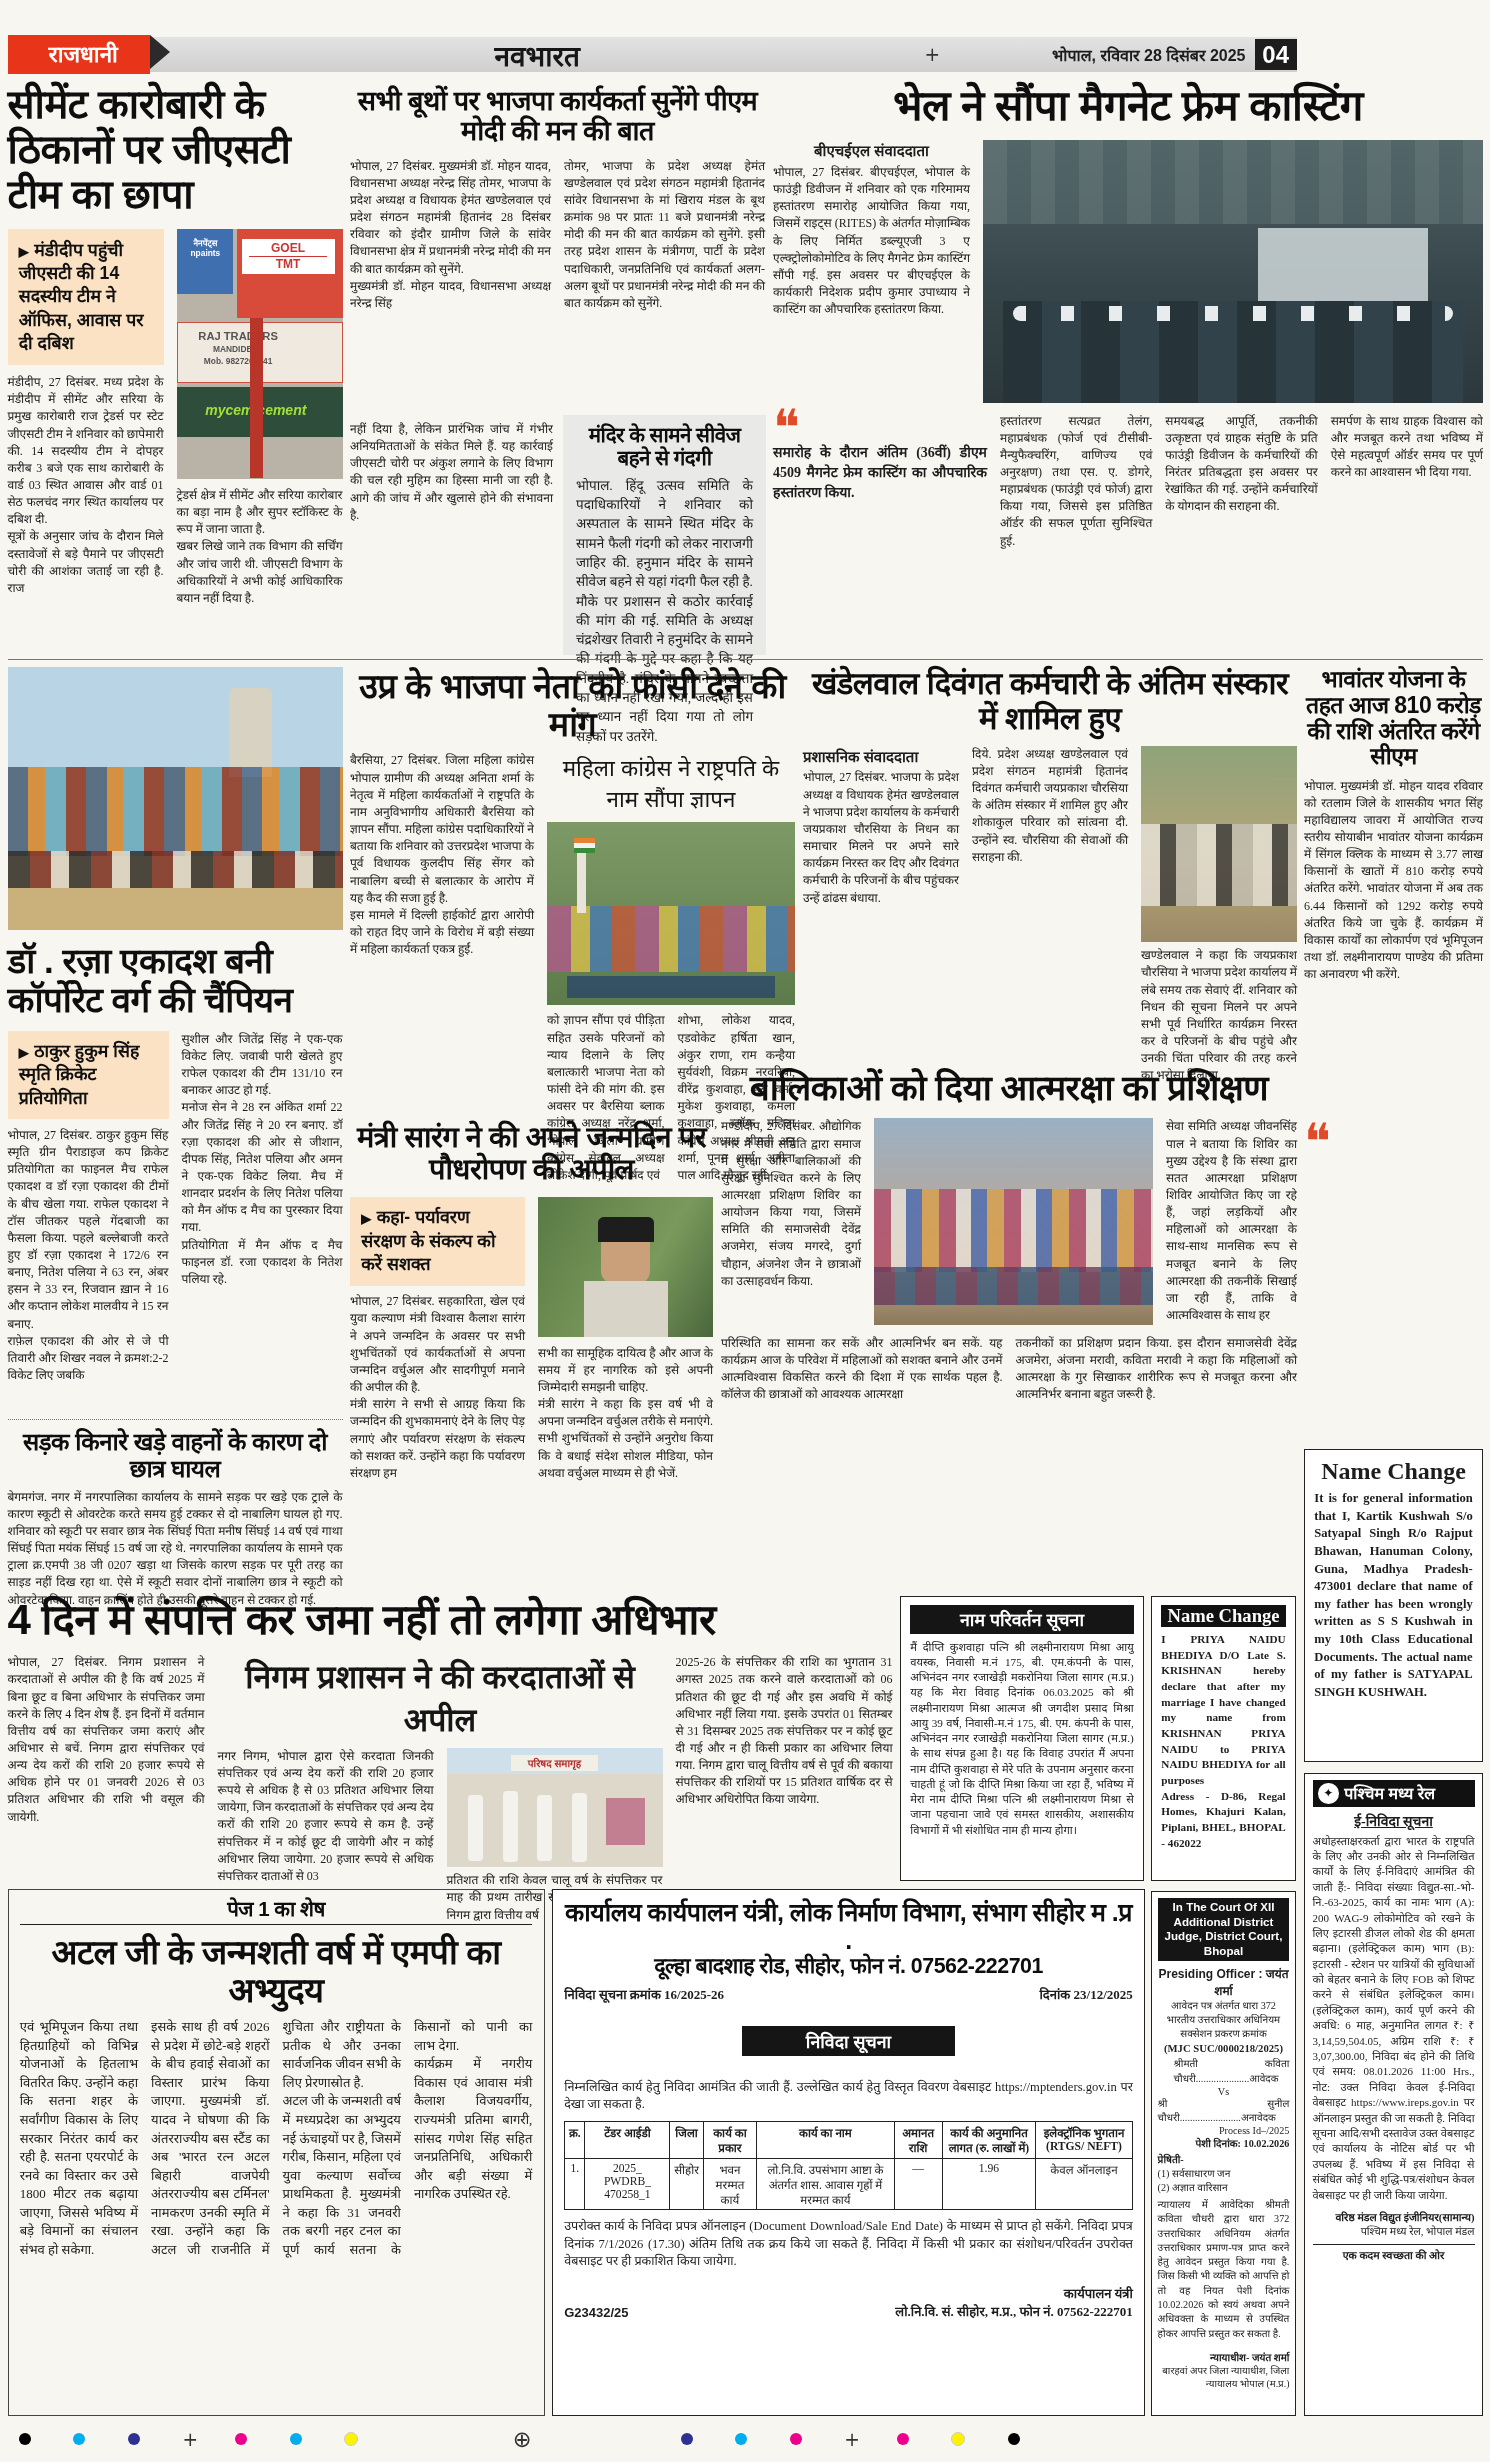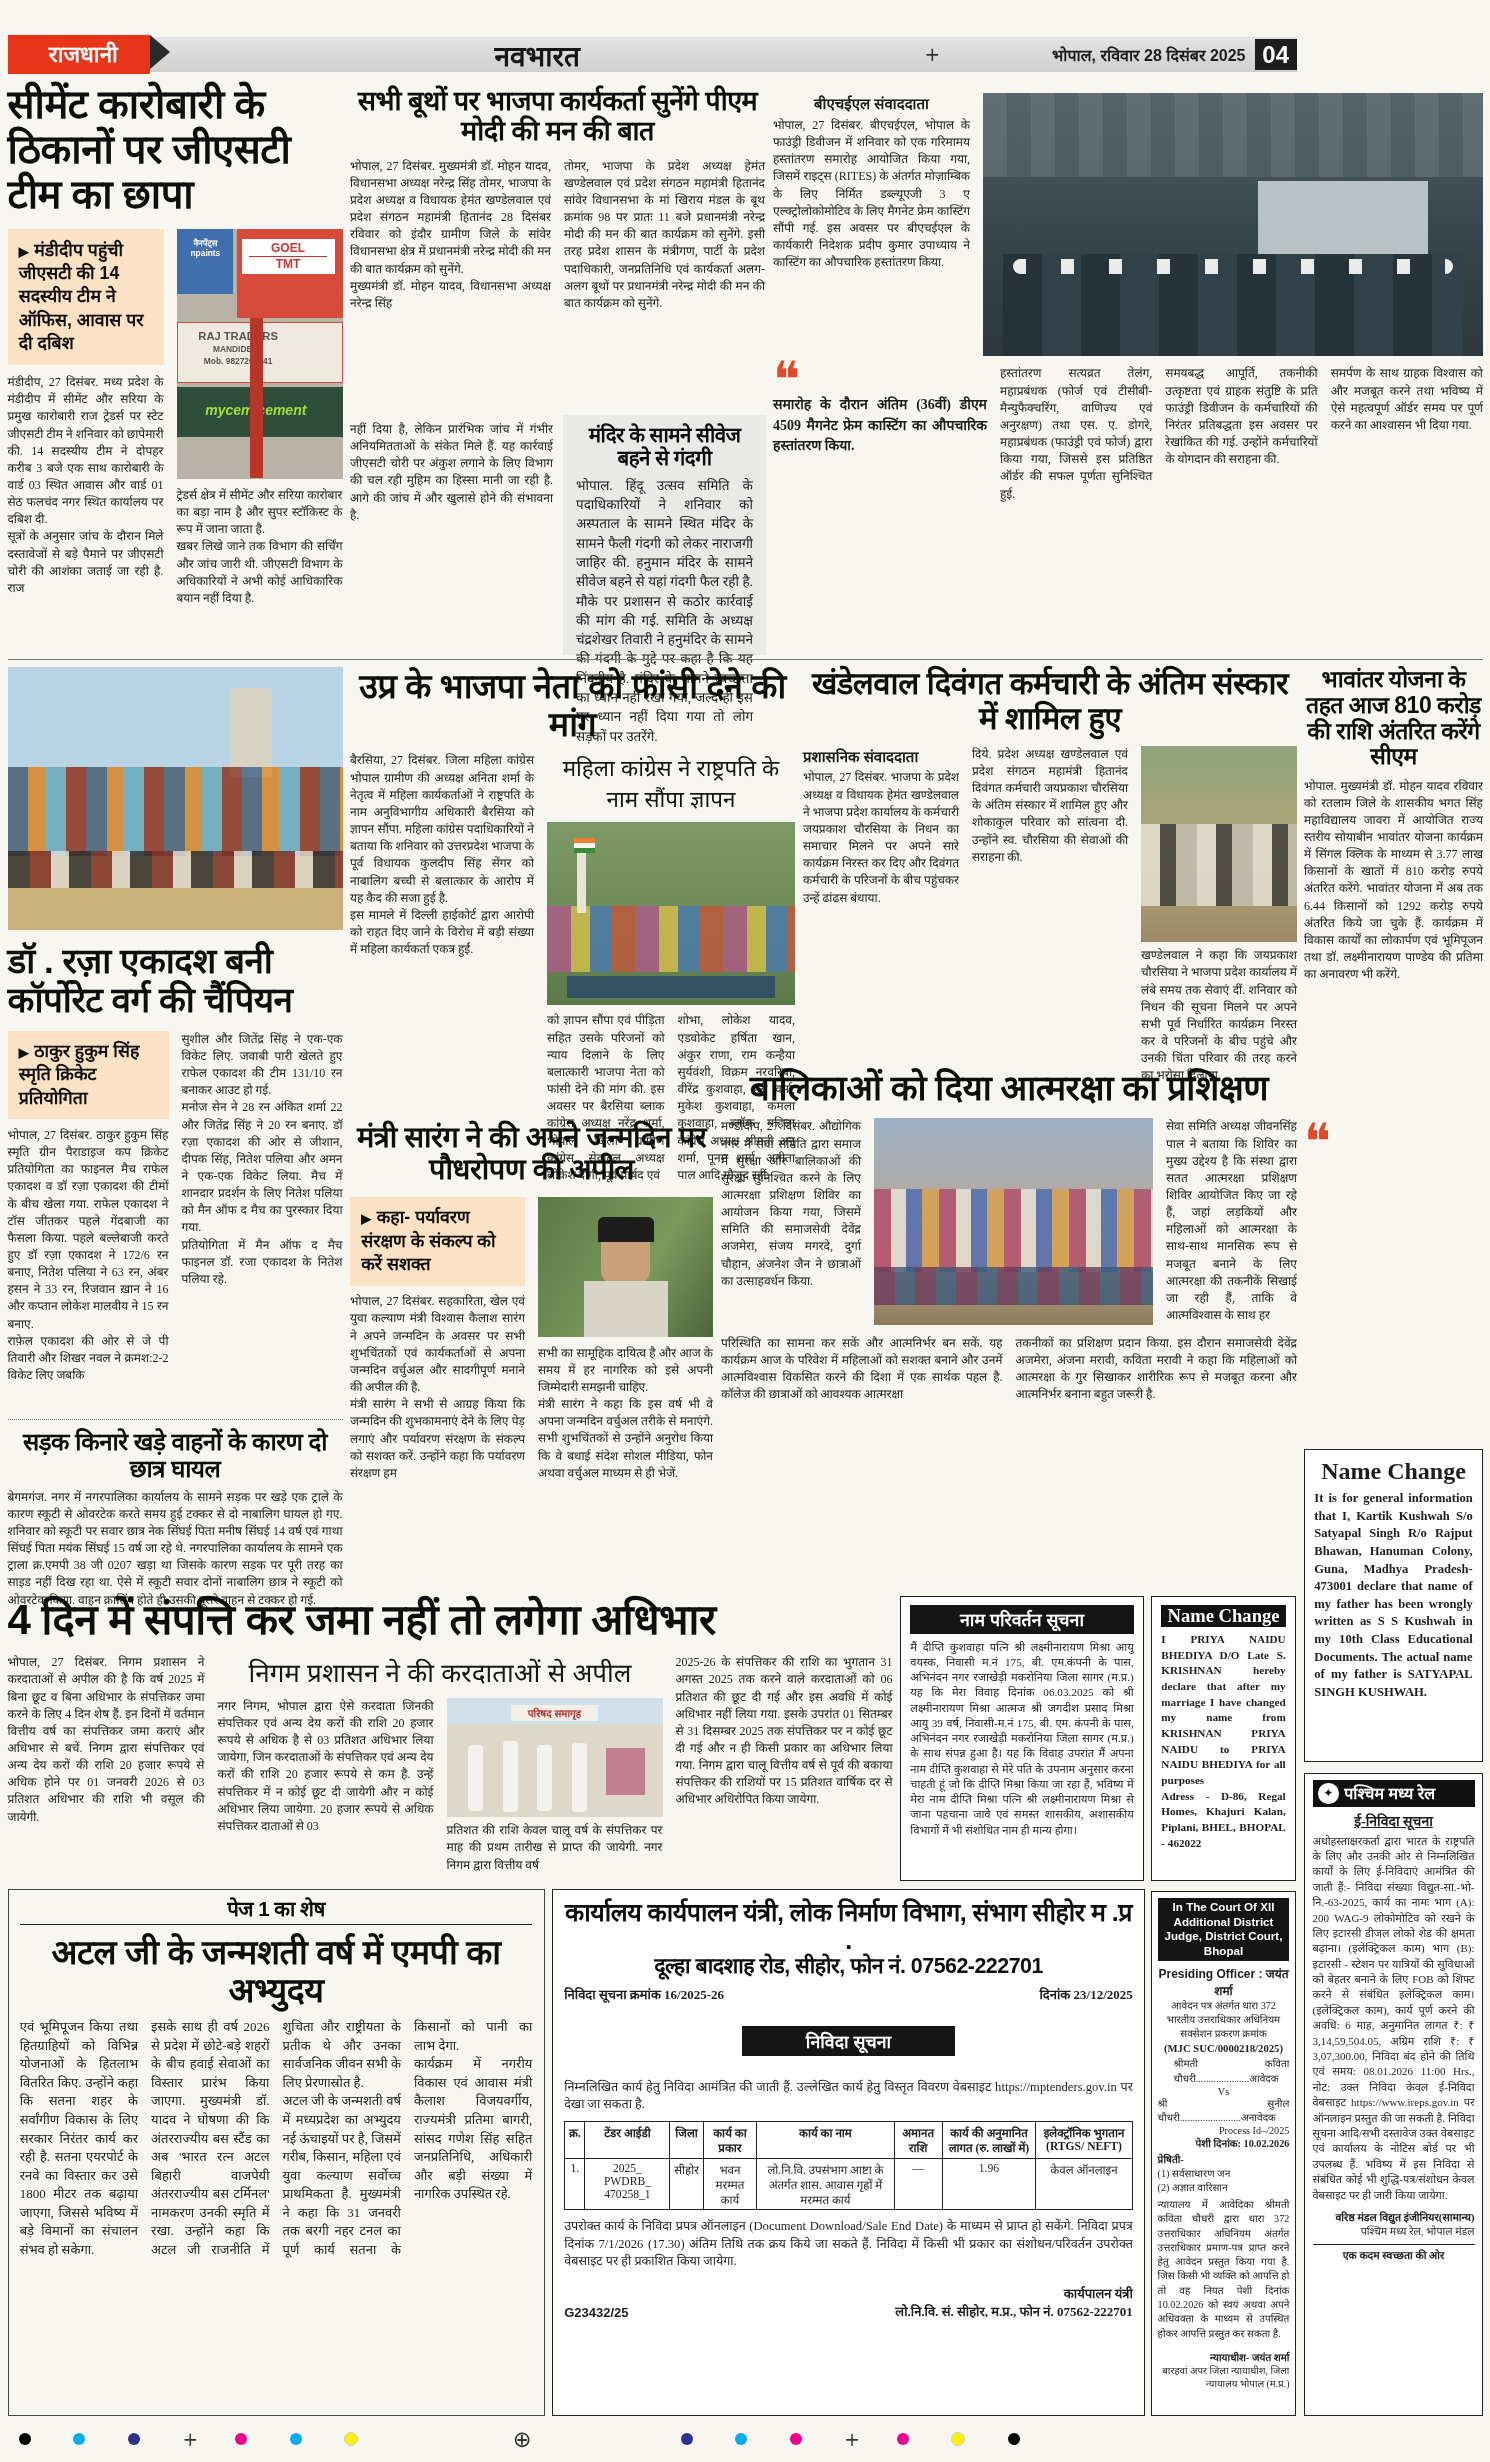--- a/index.html
+++ b/index.html
@@ -101,20 +101,21 @@
   </div>
 
   <div class="abs body-txt cols2" style="left:350px;top:421px;width:203px;height:233px;">नहीं दिया है, लेकिन प्रारंभिक जांच में गंभीर अनियमितताओं के संकेत मिले हैं. यह कार्रवाई जीएसटी चोरी पर अंकुश लगाने के लिए विभाग की चल रही मुहिम का हिस्सा मानी जा रही है. आगे की जांच में और खुलासे होने की संभावना है.</div>
 
   <div class="abs graybox" style="left:563px;top:415px;width:203px;height:240px;">
     <div class="hl center" style="font-size:20.5px;">मंदिर के सामने सीवेज बहने से गंदगी</div>
     <div class="body-txt" style="margin-top:5.6px;font-size:13.5px;">भोपाल. हिंदू उत्सव समिति के पदाधिकारियों ने शनिवार को अस्पताल के सामने स्थित मंदिर के सामने फैली गंदगी को लेकर नाराजगी जाहिर की. हनुमान मंदिर के सामने सीवेज बहने से यहां गंदगी फैल रही है. मौके पर प्रशासन से कठोर कार्रवाई की मांग की गई. समिति के अध्यक्ष चंद्रशेखर तिवारी ने हनुमंदिर के सामने की गंदगी के मुद्दे पर कहा है कि यह निंदनीय है. मंदिर के सामने स्वच्छता का ध्यान नहीं रखा गया, जल्द ही इस पर ध्यान नहीं दिया गया तो लोग सड़कों पर उतरेंगे.</div>
   </div>
 
   <div class="abs" style="left:773px;top:82px;width:710px;">
+    <div class="hl center" style="font-size:42px;">भेल ने सौंपा मैगनेट फ्रेम कास्टिंग</div>
     <div class="flexrow" style="margin-top:11.2px;">
       <div style="width:197px;">
         <div class="byline" style="text-align:center;">बीएचईएल संवाददाता</div>
         <div class="body-txt" style="margin-top:3.7px;">भोपाल, 27 दिसंबर. बीएचईएल, भोपाल के फाउंड्री डिवीजन में शनिवार को एक गरिमामय हस्तांतरण समारोह आयोजित किया गया, जिसमें राइट्स (RITES) के अंतर्गत मोज़ाम्बिक के लिए निर्मित डब्ल्यूएजी 3 ए एल्क्ट्रोलोकोमोटिव के लिए मैगनेट फ्रेम कास्टिंग सौंपी गई. इस अवसर पर बीएचईएल के कार्यकारी निदेशक प्रदीप कुमार उपाध्याय ने कास्टिंग का औपचारिक हस्तांतरण किया.</div>
       </div>
       <div class="photo" style="flex:1;height:263px;background:linear-gradient(#4e5f63,#37464a 55%,#2c383c);">
         <div class="abs" style="left:0;top:0;width:100%;height:84px;background:repeating-linear-gradient(90deg,#6a7b7e 0 24px,#54686c 24px 48px);opacity:.6;"></div>
         <div class="abs" style="left:55%;top:88px;width:34%;height:112px;background:#cfd8da;opacity:.85;"></div>
         <div class="abs" style="left:4%;bottom:0;width:92%;height:102px;background:repeating-linear-gradient(90deg,#26343a 0 39px,#31424a 39px 78px);"></div>
         <div class="abs" style="left:6%;bottom:82px;width:88%;height:15px;background:repeating-linear-gradient(90deg,#e8ecec 0 13px,transparent 13px 48px);border-radius:7.5px;"></div>
@@ -242,21 +243,21 @@
   <div class="abs dotted" style="left:7.5px;top:1419px;width:335px;padding-top:9.3px;">
     <div class="hl center" style="font-size:24px;">सड़क किनारे खड़े वाहनों के कारण दो छात्र घायल</div>
     <div class="body-txt" style="margin-top:5.6px;">बेगमगंज. नगर में नगरपालिका कार्यालय के सामने सड़क पर खड़े एक ट्राले के कारण स्कूटी से ओवरटेक करते समय हुई टक्कर से दो नाबालिग घायल हो गए. शनिवार को स्कूटी पर सवार छात्र नेक सिंघई पिता मनीष सिंघई 14 वर्ष एवं गाथा सिंघई पिता मयंक सिंघई 15 वर्ष जा रहे थे. नगरपालिका कार्यालय के सामने एक ट्राला क्र.एमपी 38 जी 0207 खड़ा था जिसके कारण सड़क पर पूरी तरह का साइड नहीं दिख रहा था. ऐसे में स्कूटी सवार दोनों नाबालिग छात्र ने स्कूटी को ओवरटेक किया. वाहन क्रासिंग होते ही उसकी दूसरे वाहन से टक्कर हो गई.</div>
   </div>
 
   <div class="abs" style="left:7.5px;top:1596px;width:885px;">
     <div class="hl" style="font-size:42px;">4 दिन में संपत्ति कर जमा नहीं तो लगेगा अधिभार</div>
     <div class="flexrow" style="margin-top:11.2px;">
       <div style="width:197px;" class="body-txt">भोपाल, 27 दिसंबर. निगम प्रशासन ने करदाताओं से अपील की है कि वर्ष 2025 में बिना छूट व बिना अधिभार के संपत्तिकर जमा करने के लिए 4 दिन शेष हैं. इन दिनों में वर्तमान वित्तीय वर्ष का संपत्तिकर जमा कराएं और अधिभार से बचें. निगम द्वारा संपत्तिकर एवं अन्य देय करों की राशि 20 हजार रूपये से अधिक होने पर 01 जनवरी 2026 से 03 प्रतिशत अधिभार की राशि भी वसूल की जायेगी.</div>
       <div style="width:445px;">
-        <div class="sub-hl" style="font-size:26px;">निगम प्रशासन ने की करदाताओं से अपील</div>
+        <div class="sub-hl" style="font-size:32px;font-weight:bold;">निगम प्रशासन ने की करदाताओं से अपील</div>
         <div class="flexrow" style="margin-top:7.5px;">
           <div class="col body-txt">नगर निगम, भोपाल द्वारा ऐसे करदाता जिनकी संपत्तिकर एवं अन्य देय करों की राशि 20 हजार रूपये से अधिक है से 03 प्रतिशत अधिभार लिया जायेगा, जिन करदाताओं के संपत्तिकर एवं अन्य देय करों की राशि 20 हजार रूपये से कम है. उन्हें संपत्तिकर में न कोई छूट दी जायेगी और न कोई अधिभार लिया जायेगा. 20 हजार रूपये से अधिक संपत्तिकर दाताओं से 03</div>
           <div class="col">
             <div class="photo" style="width:100%;height:119px;background:linear-gradient(#cfe0ea 0 22%,#ded8ca 22%);">
               <div class="photo-sign" style="left:30%;top:6%;width:40%;background:#f2efe6;color:#b03030;font-size:10.2px;padding:0.9px 0;">परिषद समागृह</div>
               <div class="abs" style="left:10%;top:40%;width:7%;height:55%;background:#f4f2ec;border-radius:3.7px;"></div>
               <div class="abs" style="left:26%;top:36%;width:7%;height:60%;background:#f4f2ec;border-radius:3.7px;"></div>
               <div class="abs" style="left:42%;top:40%;width:7%;height:55%;background:#f4f2ec;border-radius:3.7px;"></div>
               <div class="abs" style="left:58%;top:38%;width:7%;height:58%;background:#f4f2ec;border-radius:3.7px;"></div>
               <div class="abs" style="left:74%;top:42%;width:18%;height:40%;background:#b85a7a;opacity:.7;"></div>

